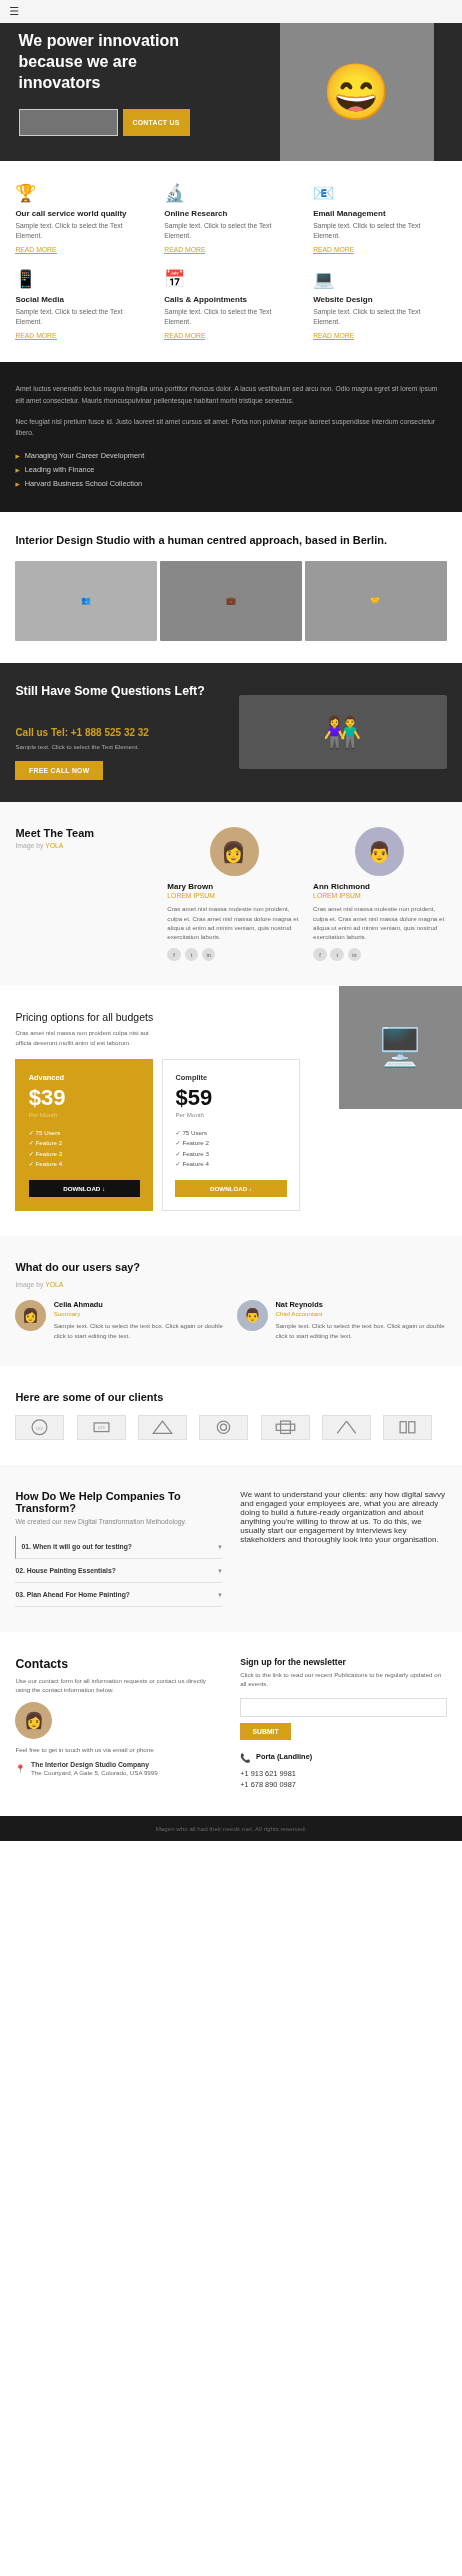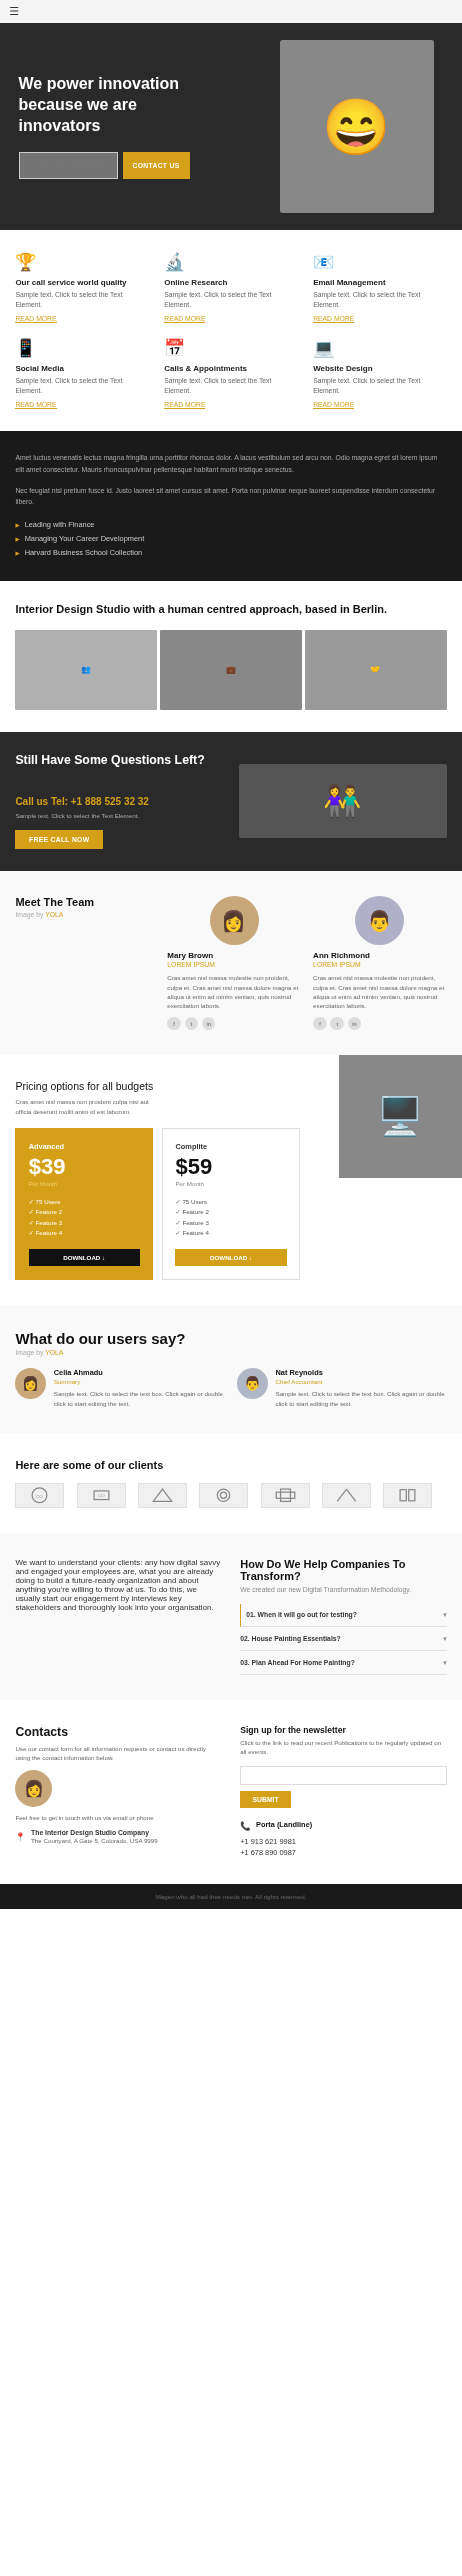--- a/index.html
+++ b/index.html
@@ -3,21 +3,21 @@
   <meta charset="utf-8">
   <style>
     * { margin: 0; padding: 0; box-sizing: border-box; }
     body { font-family: Arial, sans-serif; width: 462px; background: #fff; color: #333; font-size: 8px; }
 
     
     .header { background: #f5f5f5; padding: 5px 9.2px; display: flex; align-items: center; }
     .hamburger { font-size: 11px; cursor: pointer; }
 
     
-    .hero { background: #2a2a2a; position: relative; height: 207px; overflow: hidden; display: flex; align-items: center; padding: 25px 18.5px; }
+    .hero { background: #2a2a2a; position: relative; height: 138px; overflow: hidden; display: flex; align-items: flex-end; padding: 25px 18.5px; }
     .hero-text { color: #fff; z-index: 2; max-width: 197px; }
     .hero-image { position: absolute; right: 18.5px; top: 0; bottom: 0; width: 173px; display: flex; align-items: center; justify-content: center; }
     .hero-person { width: 154px; height: 173px; background: #888; border-radius: 2.5px; overflow: hidden; display: flex; align-items: center; justify-content: center; }
     .hero-form { display: flex; gap: 5px; }
     .hero-input { padding: 5px 7.4px; border: 0.6px solid #ccc; background: #737373; font-size: 13px; width: 99px; }
     .hero-btn { background: #d4a017; color: #fff; border: none; padding: 5px 10px; font-size: 6.8px; font-weight: 700; cursor: pointer; text-transform: uppercase; letter-spacing: 0.3px; }
 
     
     .services { padding: 21.6px 15.4px; background: #fff; }
     .services-grid { display: grid; grid-template-columns: repeat(3, 1fr); gap: 15.4px; }
@@ -187,22 +187,22 @@
       <a class="service-link">READ MORE</a>
     </div>
 
   </div>
 </section>
 
 <section class="about">
   <p>Amet luctus venenatis lectus magna fringilla urna porttitor rhoncus dolor. A lacus vestibulum sed arcu non. Odio magna egret sit lorem ipsum elit amet consectetur. Mauris rhoncuspulvinar pellentesque habitant morbi tristique senectus.</p>
   <p>Nec feugiat nisl pretium fusce id. Justo laoreet sit amet cursus sit amet. Porta non pulvinar neque laoreet suspendisse interdum consectetur libero.</p>
   <ul class="about-list">
+    <li>Managing Your Career Development</li>
     <li>Leading with Finance</li>
-    <li>Managing Your Career Development</li>
     <li>Harvard Business School Collection</li>
   </ul>
 </section>
 
 <section class="studio">
   <h2>Interior Design Studio with a human centred approach, based in Berlin.</h2>
   <div class="studio-photos">
     <div class="studio-photo" style="background:#b0b0b0;">
       <span>👥</span>
     </div>
@@ -305,21 +305,21 @@
         <li>Feature 3</li>
         <li>Feature 4</li>
       </ul>
       <button class="pricing-download">DOWNLOAD ↓</button>
     </div>
 
   </div>
 </section>
 
 <section class="testimonials">
-  <h2 style="font-size:15px;font-weight:700;color:#111;margin-bottom:2px;">What do our users say?</h2>
+  <h2 style="font-size:11px;font-weight:700;color:#111;margin-bottom:8px;">What do our users say?</h2>
   <div style="font-size:6.8px;color:#aaa;margin-bottom:12.3px;">
     <span>Image by </span><span style="color:#d4a017;">YOLA</span>
   </div>
   <div class="testimonials-grid">
 
     <div class="testimonial-item">
       <div class="testimonial-avatar" style="background:#c8a87a;">👩</div>
       <div>
         <div class="testimonial-name">Celia Ahmadu</div>
         <div class="testimonial-role">Summary</div>
@@ -382,38 +382,38 @@
           <rect x="8" y="6" width="10" height="18" fill="none" stroke="#888" stroke-width="2"></rect>
           <rect x="22" y="6" width="10" height="18" fill="none" stroke="#888" stroke-width="2"></rect>
         </svg>
     </div>
   </div>
 </section>
 
 <section class="faq">
   <div class="faq-inner">
     <div>
-      <p>We want to understand your clients: any how digital savvy and engaged your employees are, what you are already doing to build a future-ready organization and about anything you're willing to throw at us. To do this, we usually start our engagement by interviews key stakeholders and thoroughly look into your organisation.</p>
-    </div>
-    <div>
       <h2 style="font-size:11px;font-weight:700;color:#111;margin-bottom:3.7px;">How Do We Help Companies To Transform?</h2>
       <p style="font-size:6.8px;color:#888;margin-bottom:11px;">We created our new Digital Transformation Methodology.</p>
 
       <div class="faq-item active">
         <span class="faq-question">01. When it will go out for testing?</span>
         <span class="faq-arrow">▾</span>
       </div>
       <div class="faq-item">
         <span class="faq-question">02. House Painting Essentials?</span>
         <span class="faq-arrow">▾</span>
       </div>
       <div class="faq-item">
         <span class="faq-question">03. Plan Ahead For Home Painting?</span>
         <span class="faq-arrow">▾</span>
       </div>
+    </div>
+    <div>
+      <p>We want to understand your clients: any how digital savvy and engaged your employees are, what you are already doing to build a future-ready organization and about anything you're willing to throw at us. To do this, we usually start our engagement by interviews key stakeholders and thoroughly look into your organisation.</p>
     </div>
   </div>
 </section>
 
 <section class="contacts">
   <div class="contacts-inner">
     <div>
       <h2 style="font-size:12.3px;font-weight:700;color:#111;margin-bottom:5px;">Contacts</h2>
       <p style="font-size:6.2px;color:#666;margin-bottom:7.4px;line-height:1.5;">Use our contact form for all information requests or contact us directly using the contact information below.</p>
       <div class="contact-avatar" style="background:#c8a87a;">👩</div>

